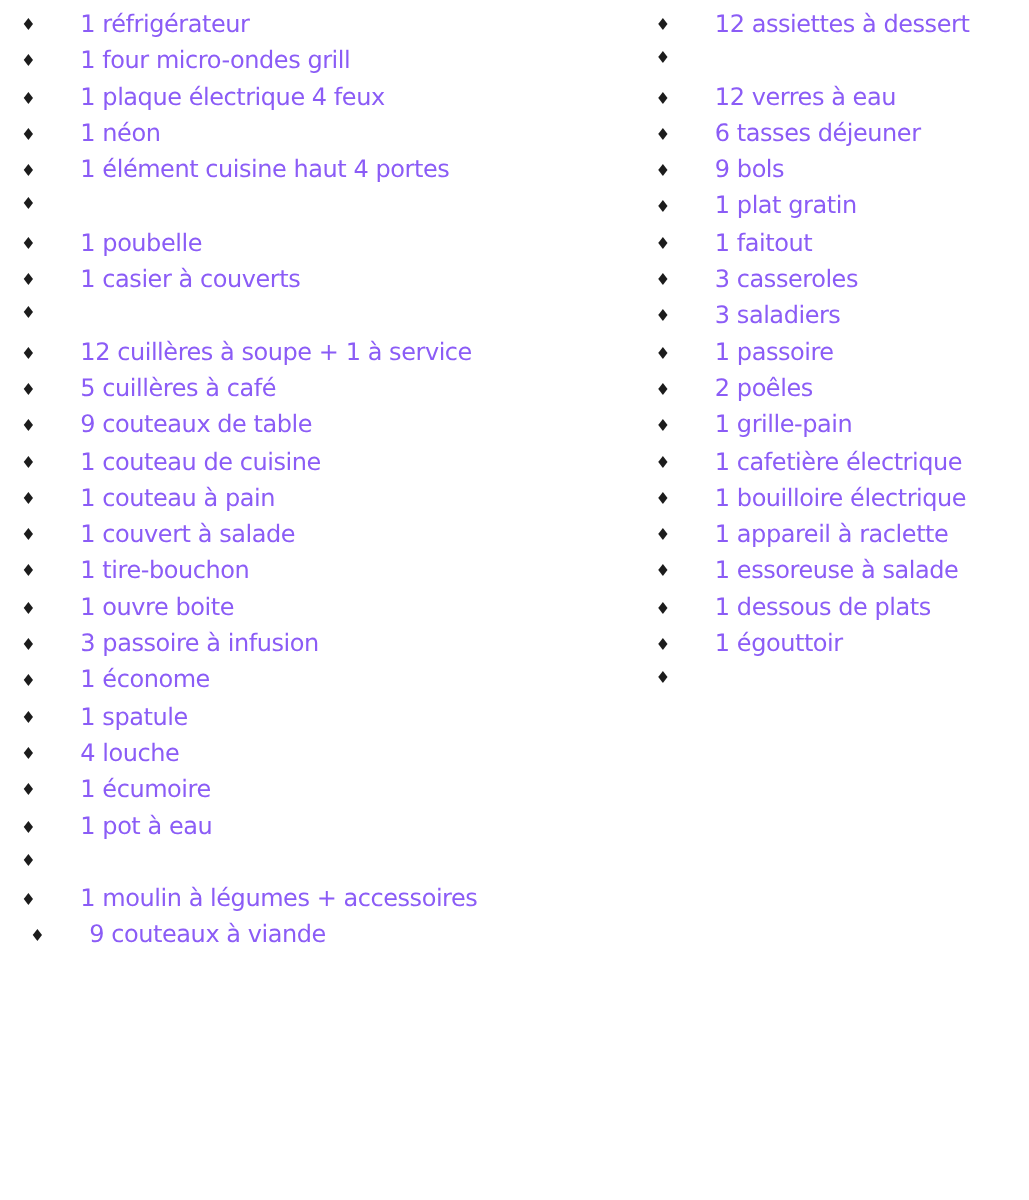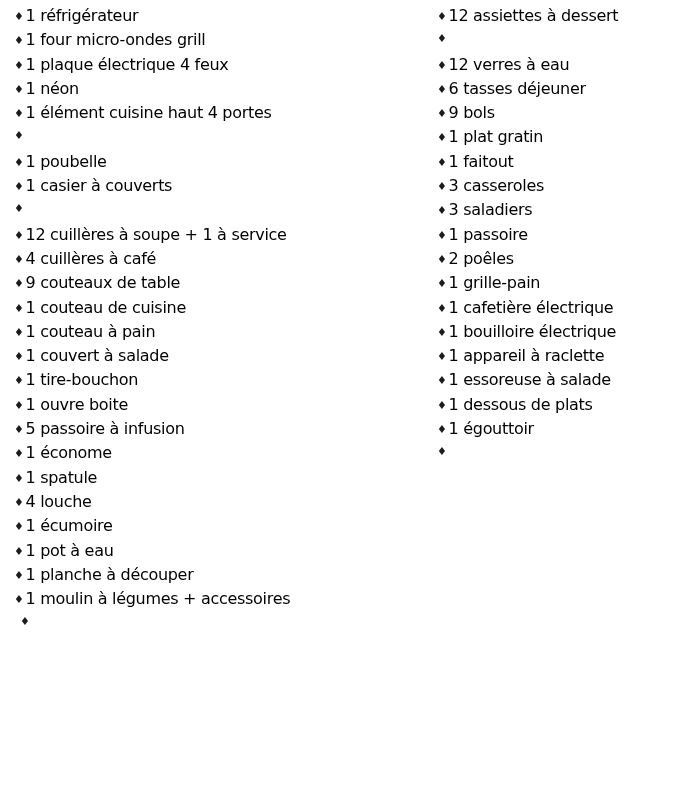--- a/index.html
+++ b/index.html
@@ -44,21 +44,22 @@
     padding-left: 6px;
   }
   .bullet {
     font-size: 11px;
     margin-right: 2px;
     position: relative;
     top: -1px;
     color: #1c1c1c;
   }
   .item-text {
-    color: #000000;
+    color: #8b5cf6;
+    margin-left: 28px;
   }
 </style>
 </head>
 <body>
 
 <div class="page">
 
   <div class="col col-left">
     <ul class="inv-list">
       <li>
@@ -94,21 +95,21 @@
         </li>
       <li>
           <span class="bullet">♦</span>
         </li>
       <li>
           <span class="bullet">♦</span>
           <span class="item-text">12 cuillères à soupe + 1 à service</span>
         </li>
       <li>
           <span class="bullet">♦</span>
-          <span class="item-text">4 cuillères à café</span>
+          <span class="item-text">5 cuillères à café</span>
         </li>
       <li>
           <span class="bullet">♦</span>
           <span class="item-text">9 couteaux de table</span>
         </li>
       <li>
           <span class="bullet">♦</span>
           <span class="item-text">1 couteau de cuisine</span>
         </li>
       <li>
@@ -122,21 +123,21 @@
       <li>
           <span class="bullet">♦</span>
           <span class="item-text">1 tire-bouchon</span>
         </li>
       <li>
           <span class="bullet">♦</span>
           <span class="item-text">1 ouvre boite</span>
         </li>
       <li>
           <span class="bullet">♦</span>
-          <span class="item-text">5 passoire à infusion</span>
+          <span class="item-text">3 passoire à infusion</span>
         </li>
       <li>
           <span class="bullet">♦</span>
           <span class="item-text">1 économe</span>
         </li>
       <li>
           <span class="bullet">♦</span>
           <span class="item-text">1 spatule</span>
         </li>
       <li>
@@ -146,28 +147,28 @@
       <li>
           <span class="bullet">♦</span>
           <span class="item-text">1 écumoire</span>
         </li>
       <li>
           <span class="bullet">♦</span>
           <span class="item-text">1 pot à eau</span>
         </li>
       <li>
           <span class="bullet">♦</span>
-          <span class="item-text">1 planche à découper</span>
         </li>
       <li>
           <span class="bullet">♦</span>
           <span class="item-text">1 moulin à légumes + accessoires</span>
         </li>
       <li class="indent">
           <span class="bullet">♦</span>
+          <span class="item-text">9 couteaux à viande</span>
         </li>
     </ul>
   </div>
 
   <div class="col col-right">
     <ul class="inv-list">
       <li>
           <span class="bullet">♦</span>
           <span class="item-text">12 assiettes à dessert</span>
         </li>

